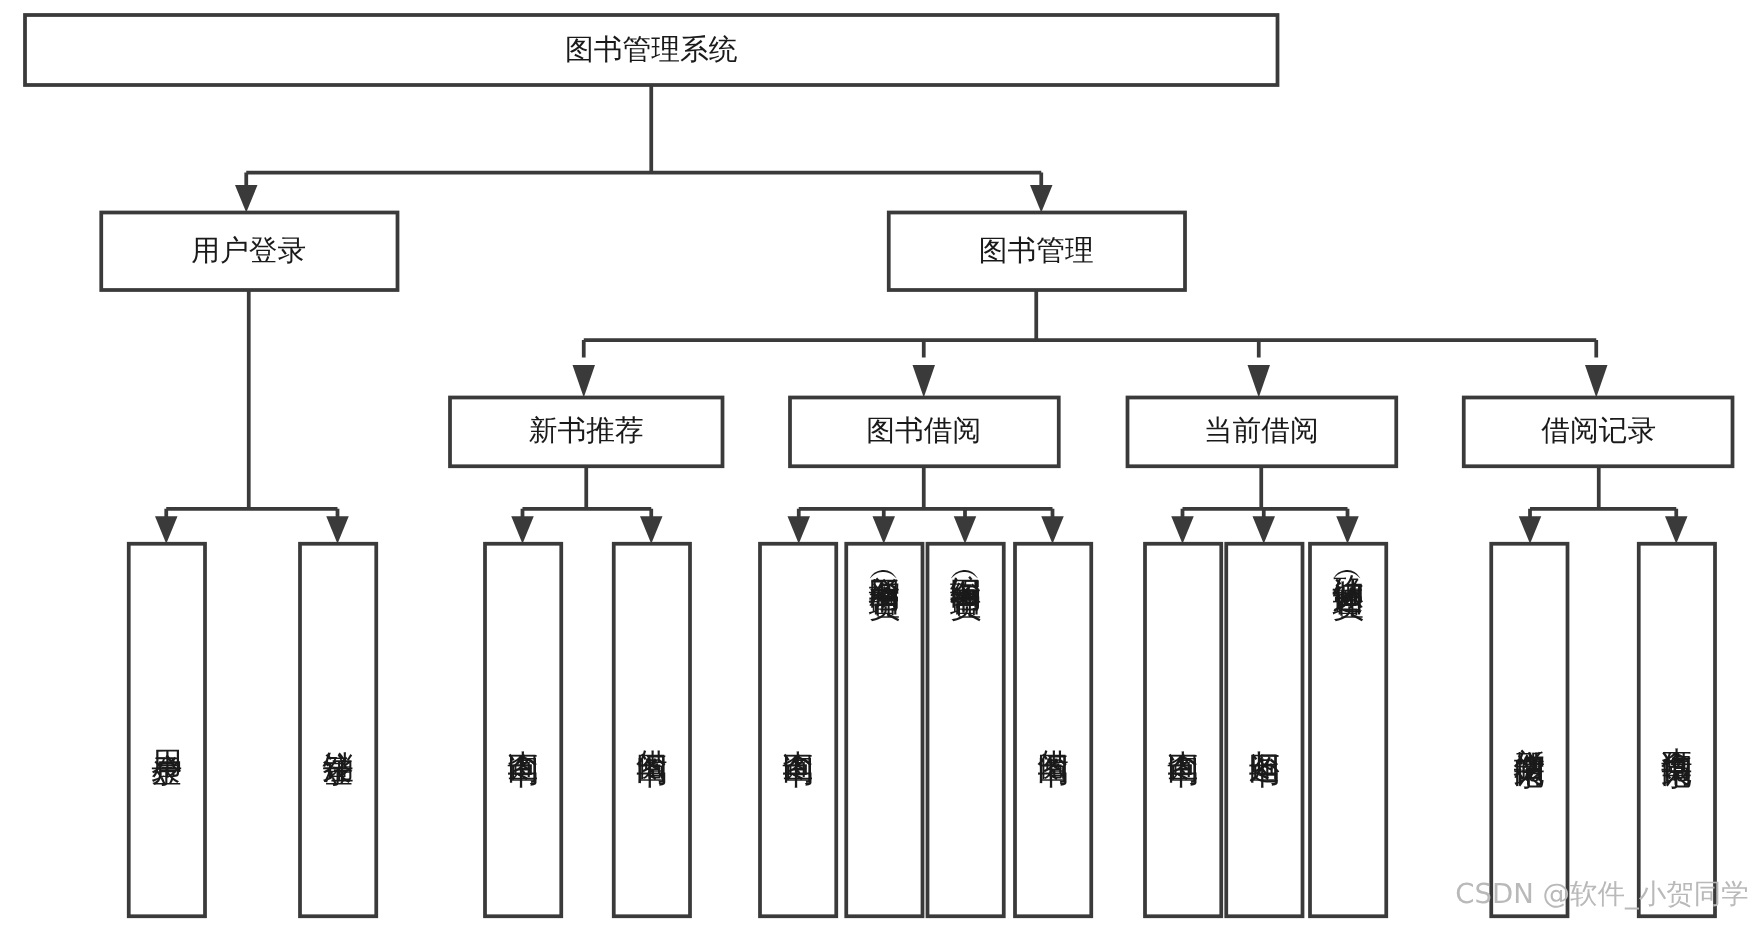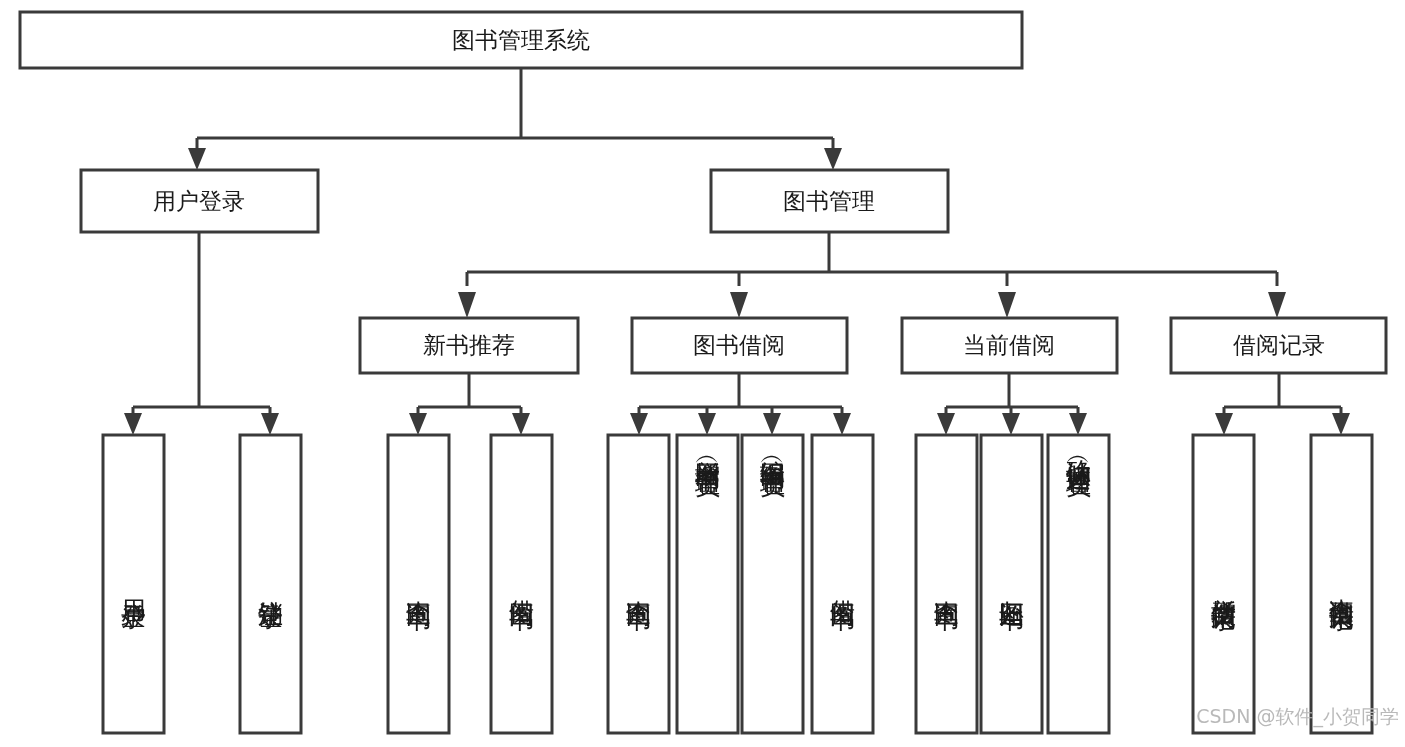--- a/index.html
+++ b/index.html
@@ -63,21 +63,21 @@
     line-height: 1.08;
     letter-spacing: 2px;
     color: #1a1a1a;
     white-space: nowrap;
   }
   .watermark {
     position: absolute;
     right: 6px;
     bottom: 4px;
     font-family: "DejaVu Sans", "Liberation Sans", sans-serif;
-    font-size: 19px;
+    font-size: 22px;
     color: #b9b9b9;
     white-space: nowrap;
   }
 </style>
 </head>
 <body>
 
 <div id="diagram-root">
 
   <svg class="diagram-canvas" viewBox="0 0 1405 747" xmlns="http://www.w3.org/2000/svg">

